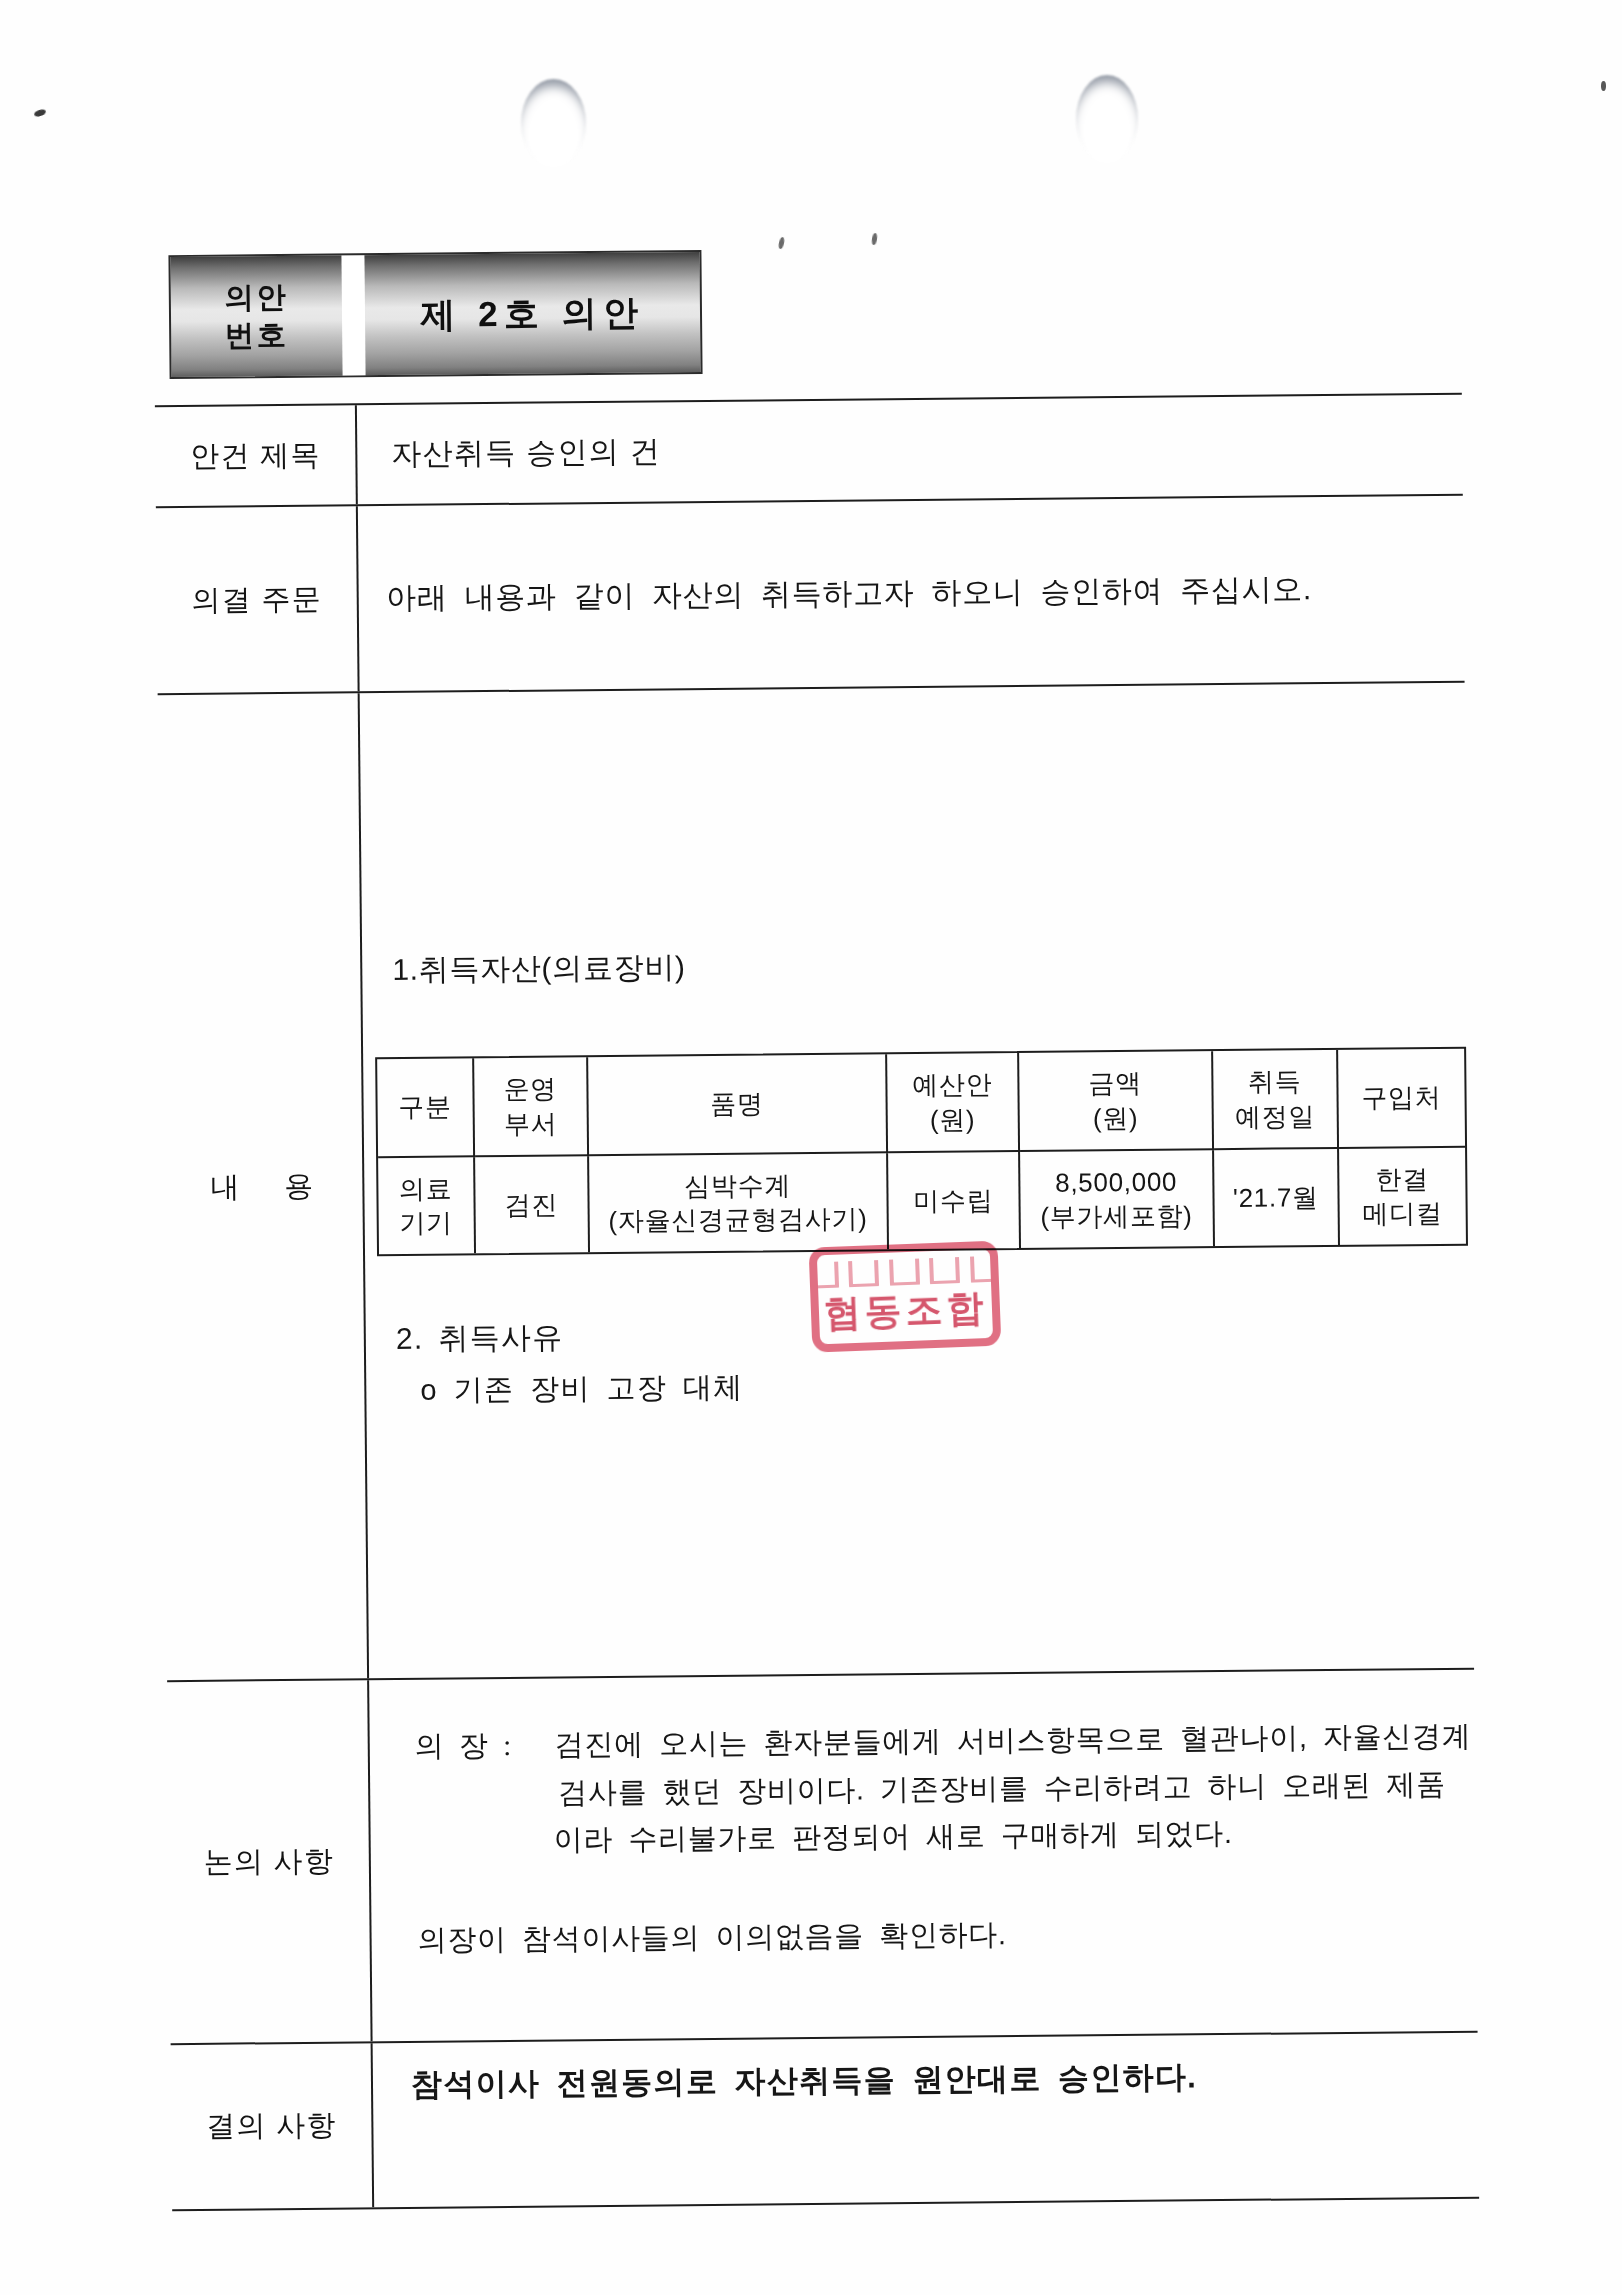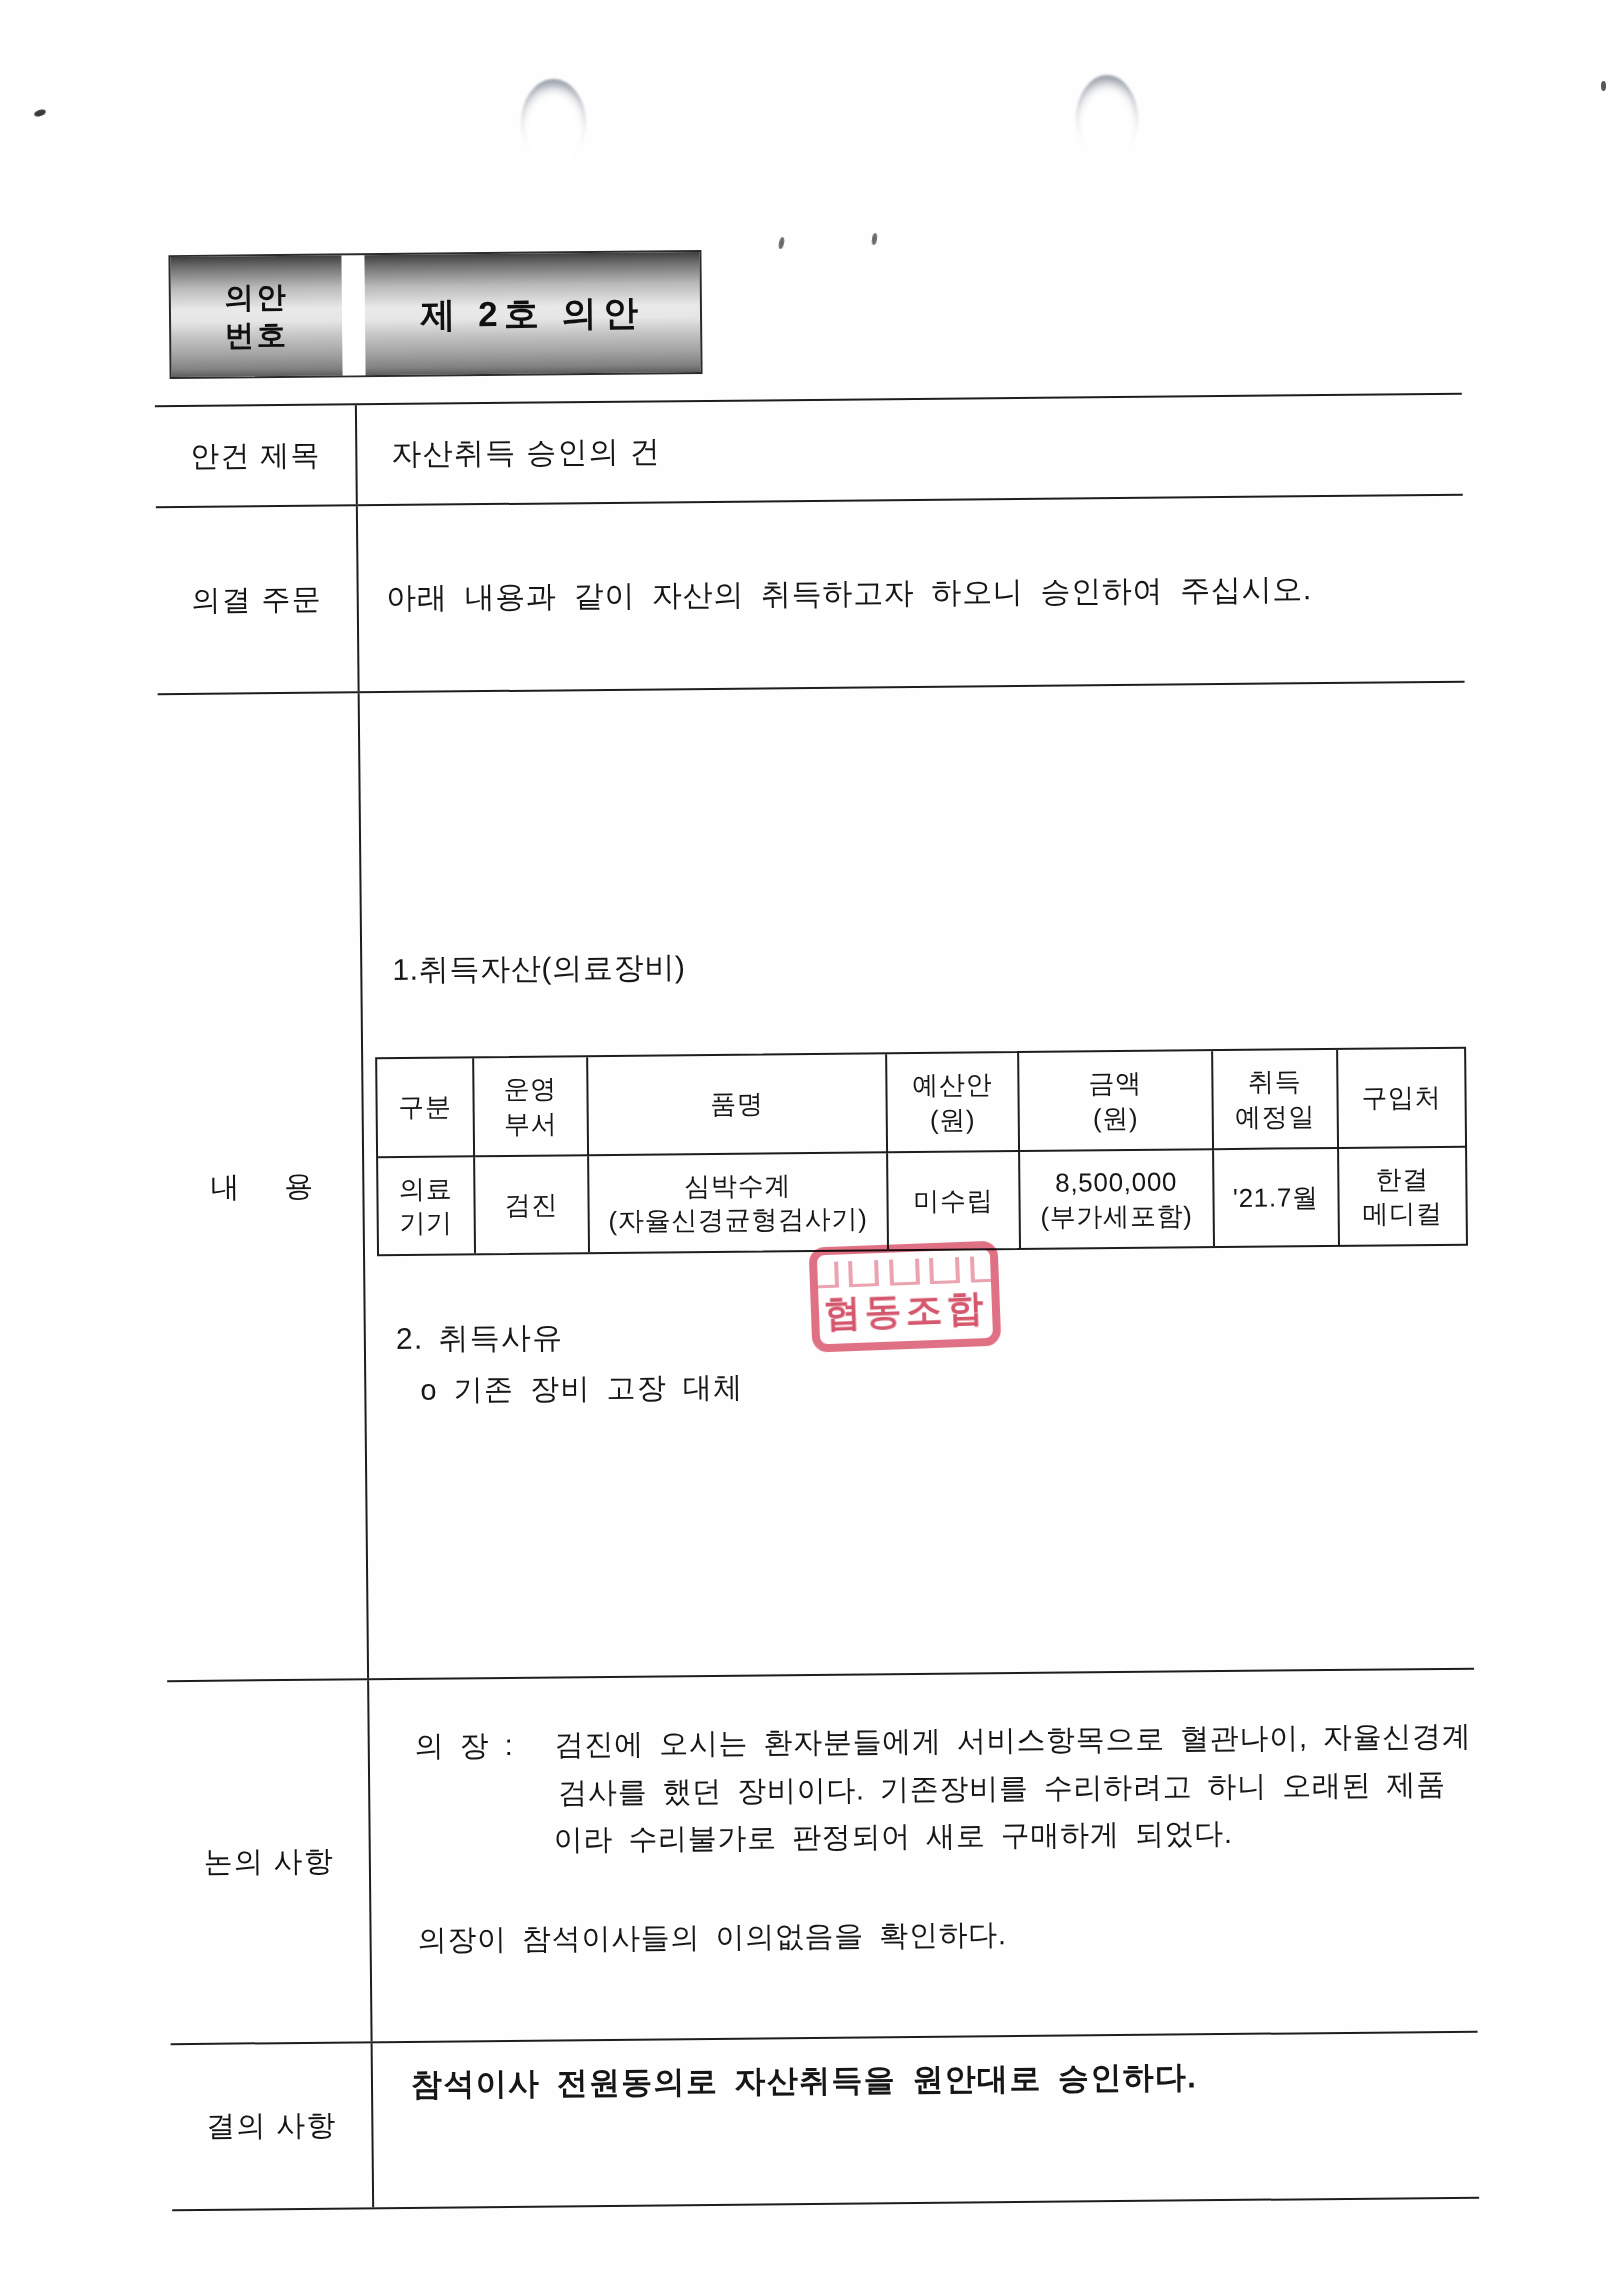--- a/index.html
+++ b/index.html
@@ -59,21 +59,21 @@
   
   .stamp{position:absolute;left:445px;top:556px;width:173px;height:84px;
     border:8.5px solid rgba(215,72,96,.78);border-radius:15.7px;transform:rotate(-1.6deg);
     mix-blend-mode:multiply;filter:blur(0.5px);display:flex;flex-direction:column;
     align-items:center;justify-content:flex-end;overflow:hidden;padding-bottom:5.2px;}
   .stamp-frags{display:flex;gap:10.5px;height:26px;overflow:hidden;align-items:flex-start;margin-bottom:1.3px;}
   .stamp-frags span{display:block;width:22px;height:34px;margin-top:-14.4px;
     border:4.6px solid rgba(215,72,96,.5);border-radius:2.6px;}
   .stamp-text{font-size:37px;font-weight:700;letter-spacing:3.9px;color:rgba(206,58,84,.85);}
   
-  .speaker{word-spacing:17px;}
+  .speaker{word-spacing:17px;font-family:Liberation Serif, serif;}
   .d1,.d2,.d3,.dc,.speaker{font-size:29px;letter-spacing:0.7px;word-spacing:6.5px;}
   
   .c5{padding-top:21px;padding-left:38px;font-size:31px;font-weight:700;
     letter-spacing:1.3px;word-spacing:6.5px;}
 </style>
 </head>
 <body>
 
 <div class="page">
 

